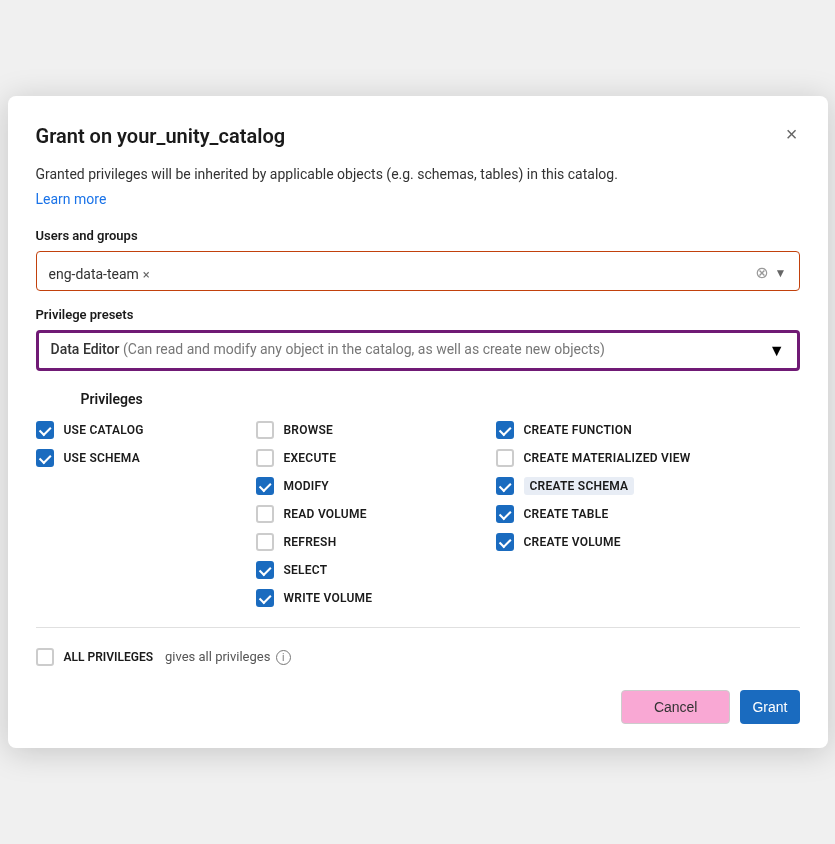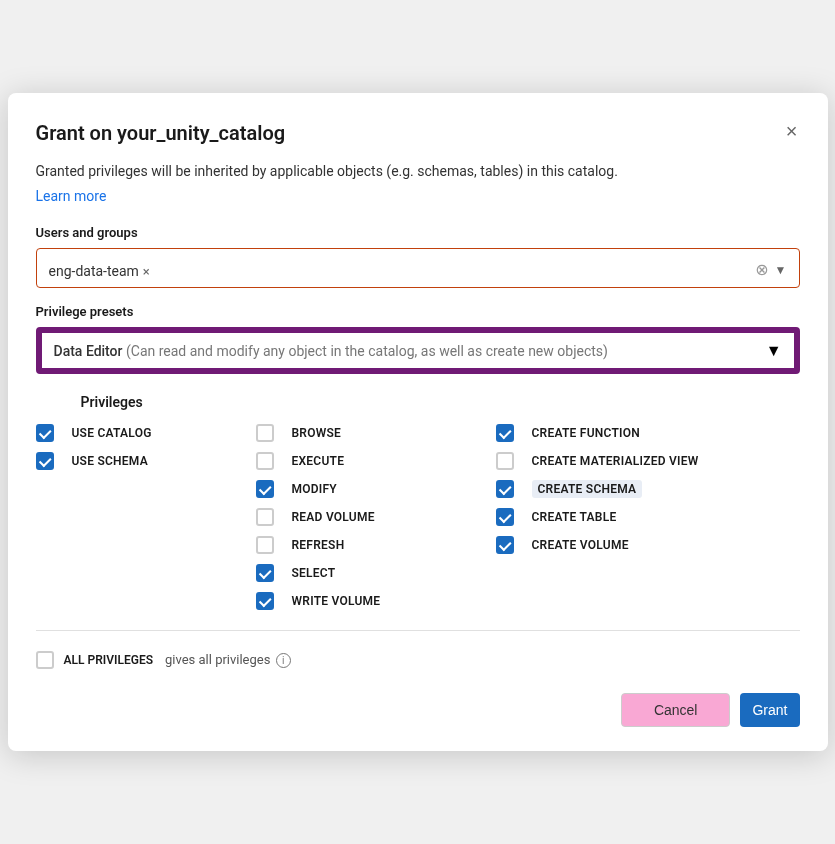--- a/index.html
+++ b/index.html
@@ -108,25 +108,24 @@
       background: none;
       border: none;
       cursor: pointer;
       color: #666;
       font-size: 12px;
     }
     .presets-section {
       margin-bottom: 20px;
     }
     .preset-select {
-      border: 6px solid #701a75;
+      border: 3px solid #701a75;
       border-radius: 4px;
       padding: 8px 12px;
       display: flex;
-      align-items: center;
       justify-content: space-between;
       cursor: pointer;
       min-height: 40px;
       background: #fff;
       gap: 32px;
     }
     .preset-select-text {
       font-size: 14px;
       color: #333;
     }
@@ -156,21 +155,21 @@
       gap: 0;
     }
     .priv-col {
       display: flex;
       flex-direction: column;
       gap: 10px;
     }
     .priv-item {
       display: flex;
       align-items: center;
-      gap: 18px;
+      gap: 10px;
     }
     .checkbox {
       width: 18px;
       height: 18px;
       border: 2px solid #ccc;
       border-radius: 3px;
       display: flex;
       align-items: center;
       justify-content: center;
       cursor: pointer;

